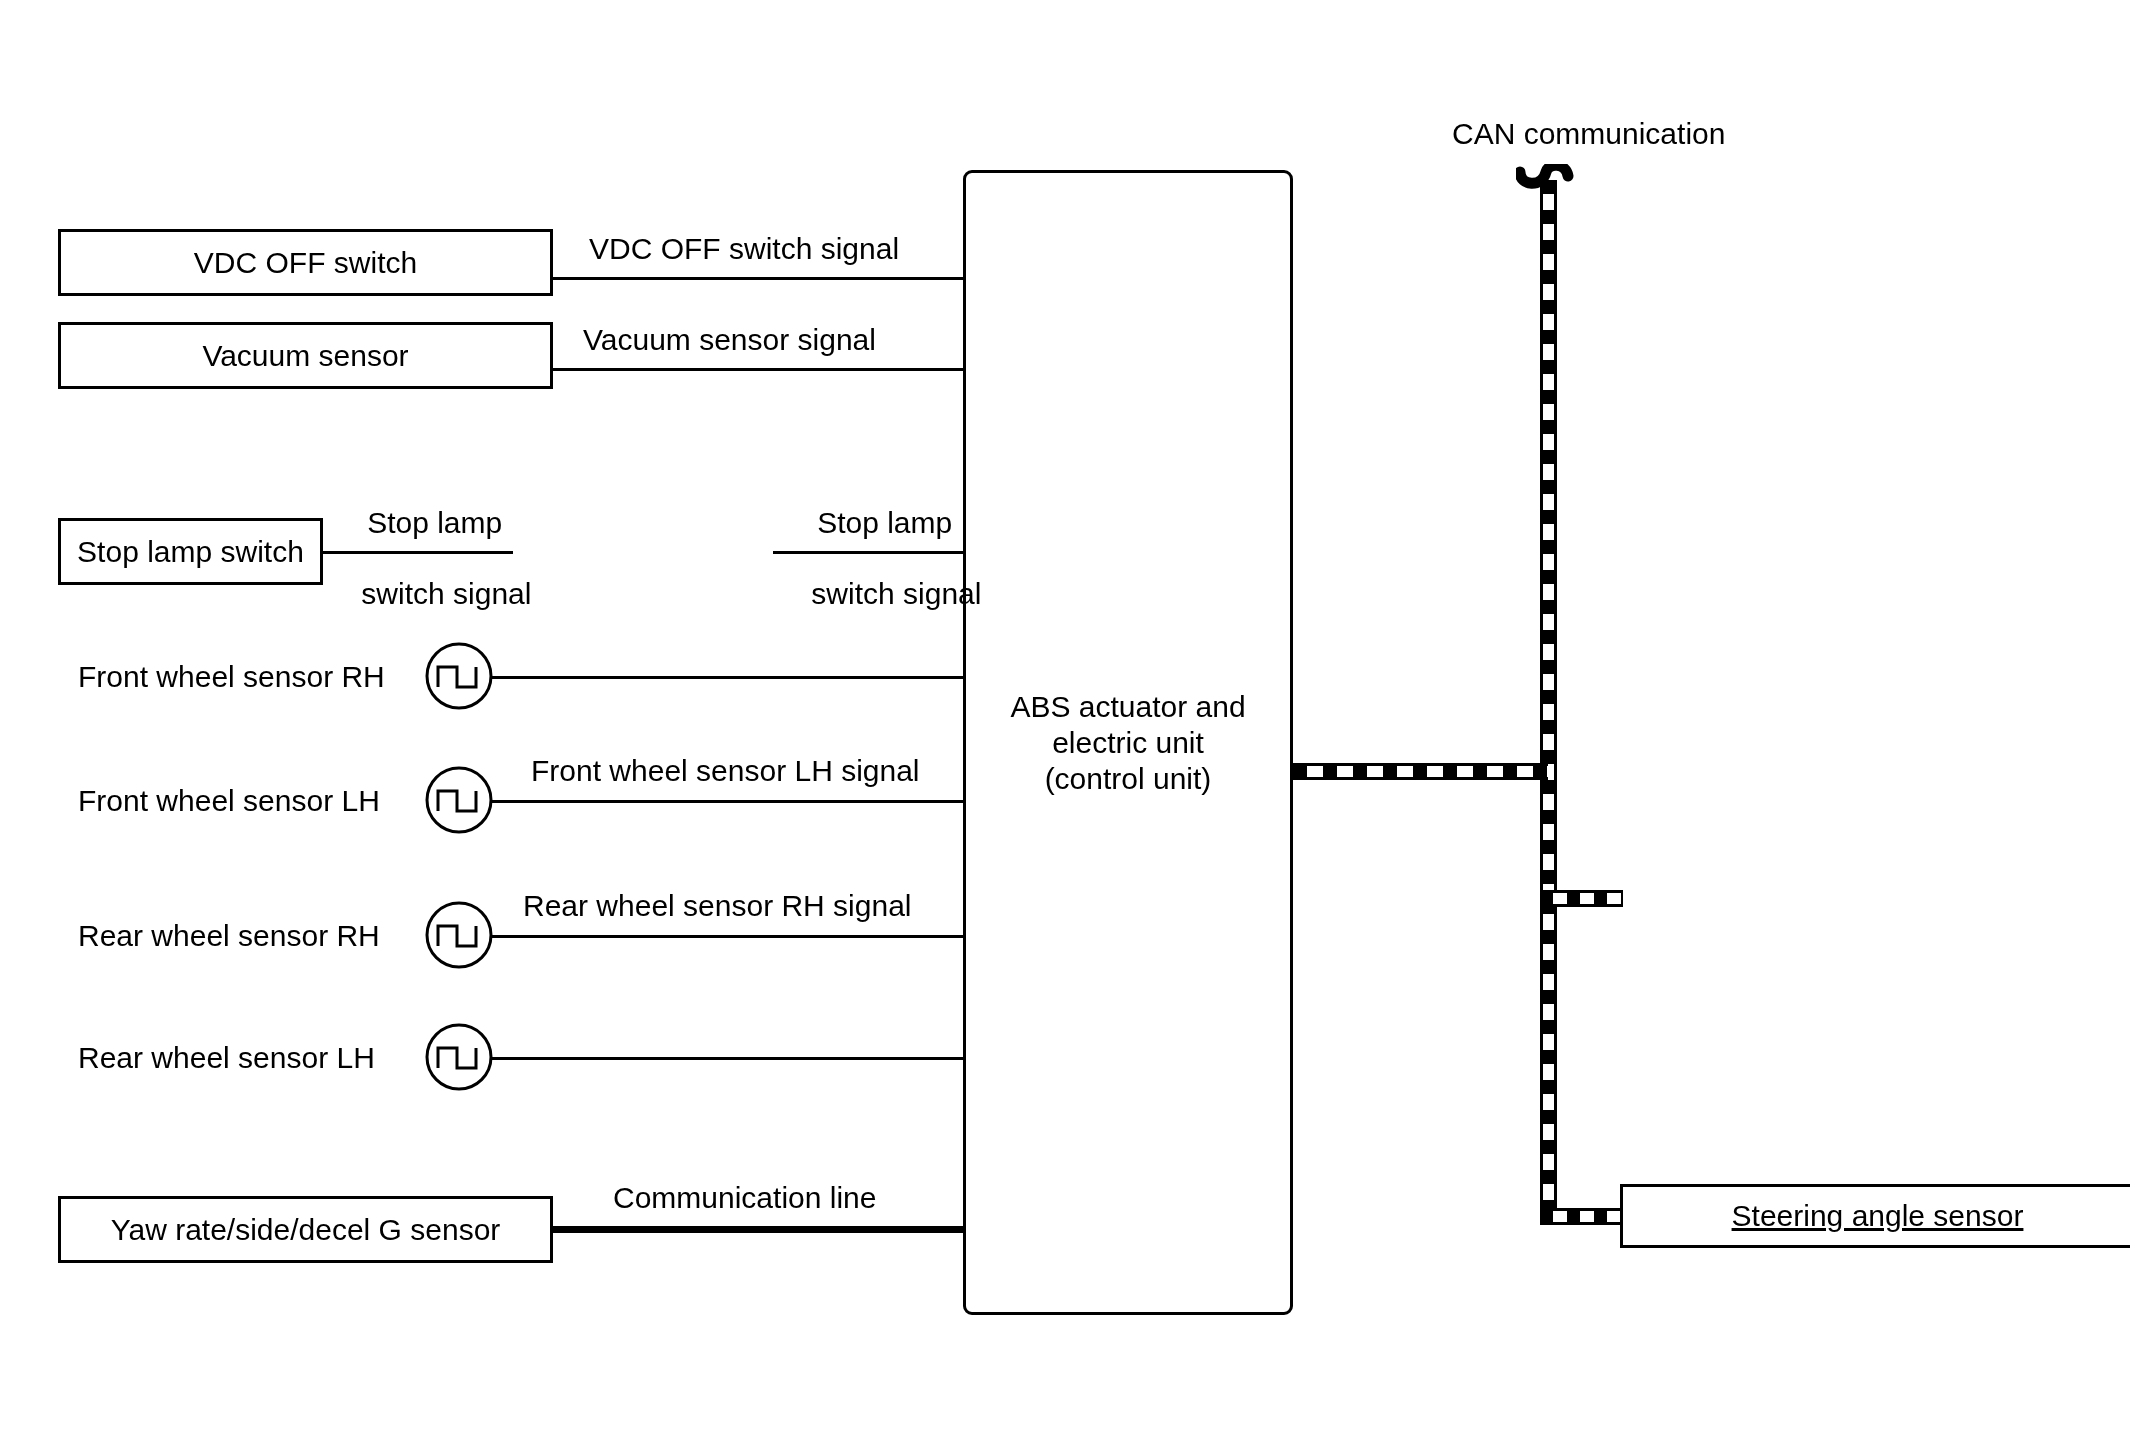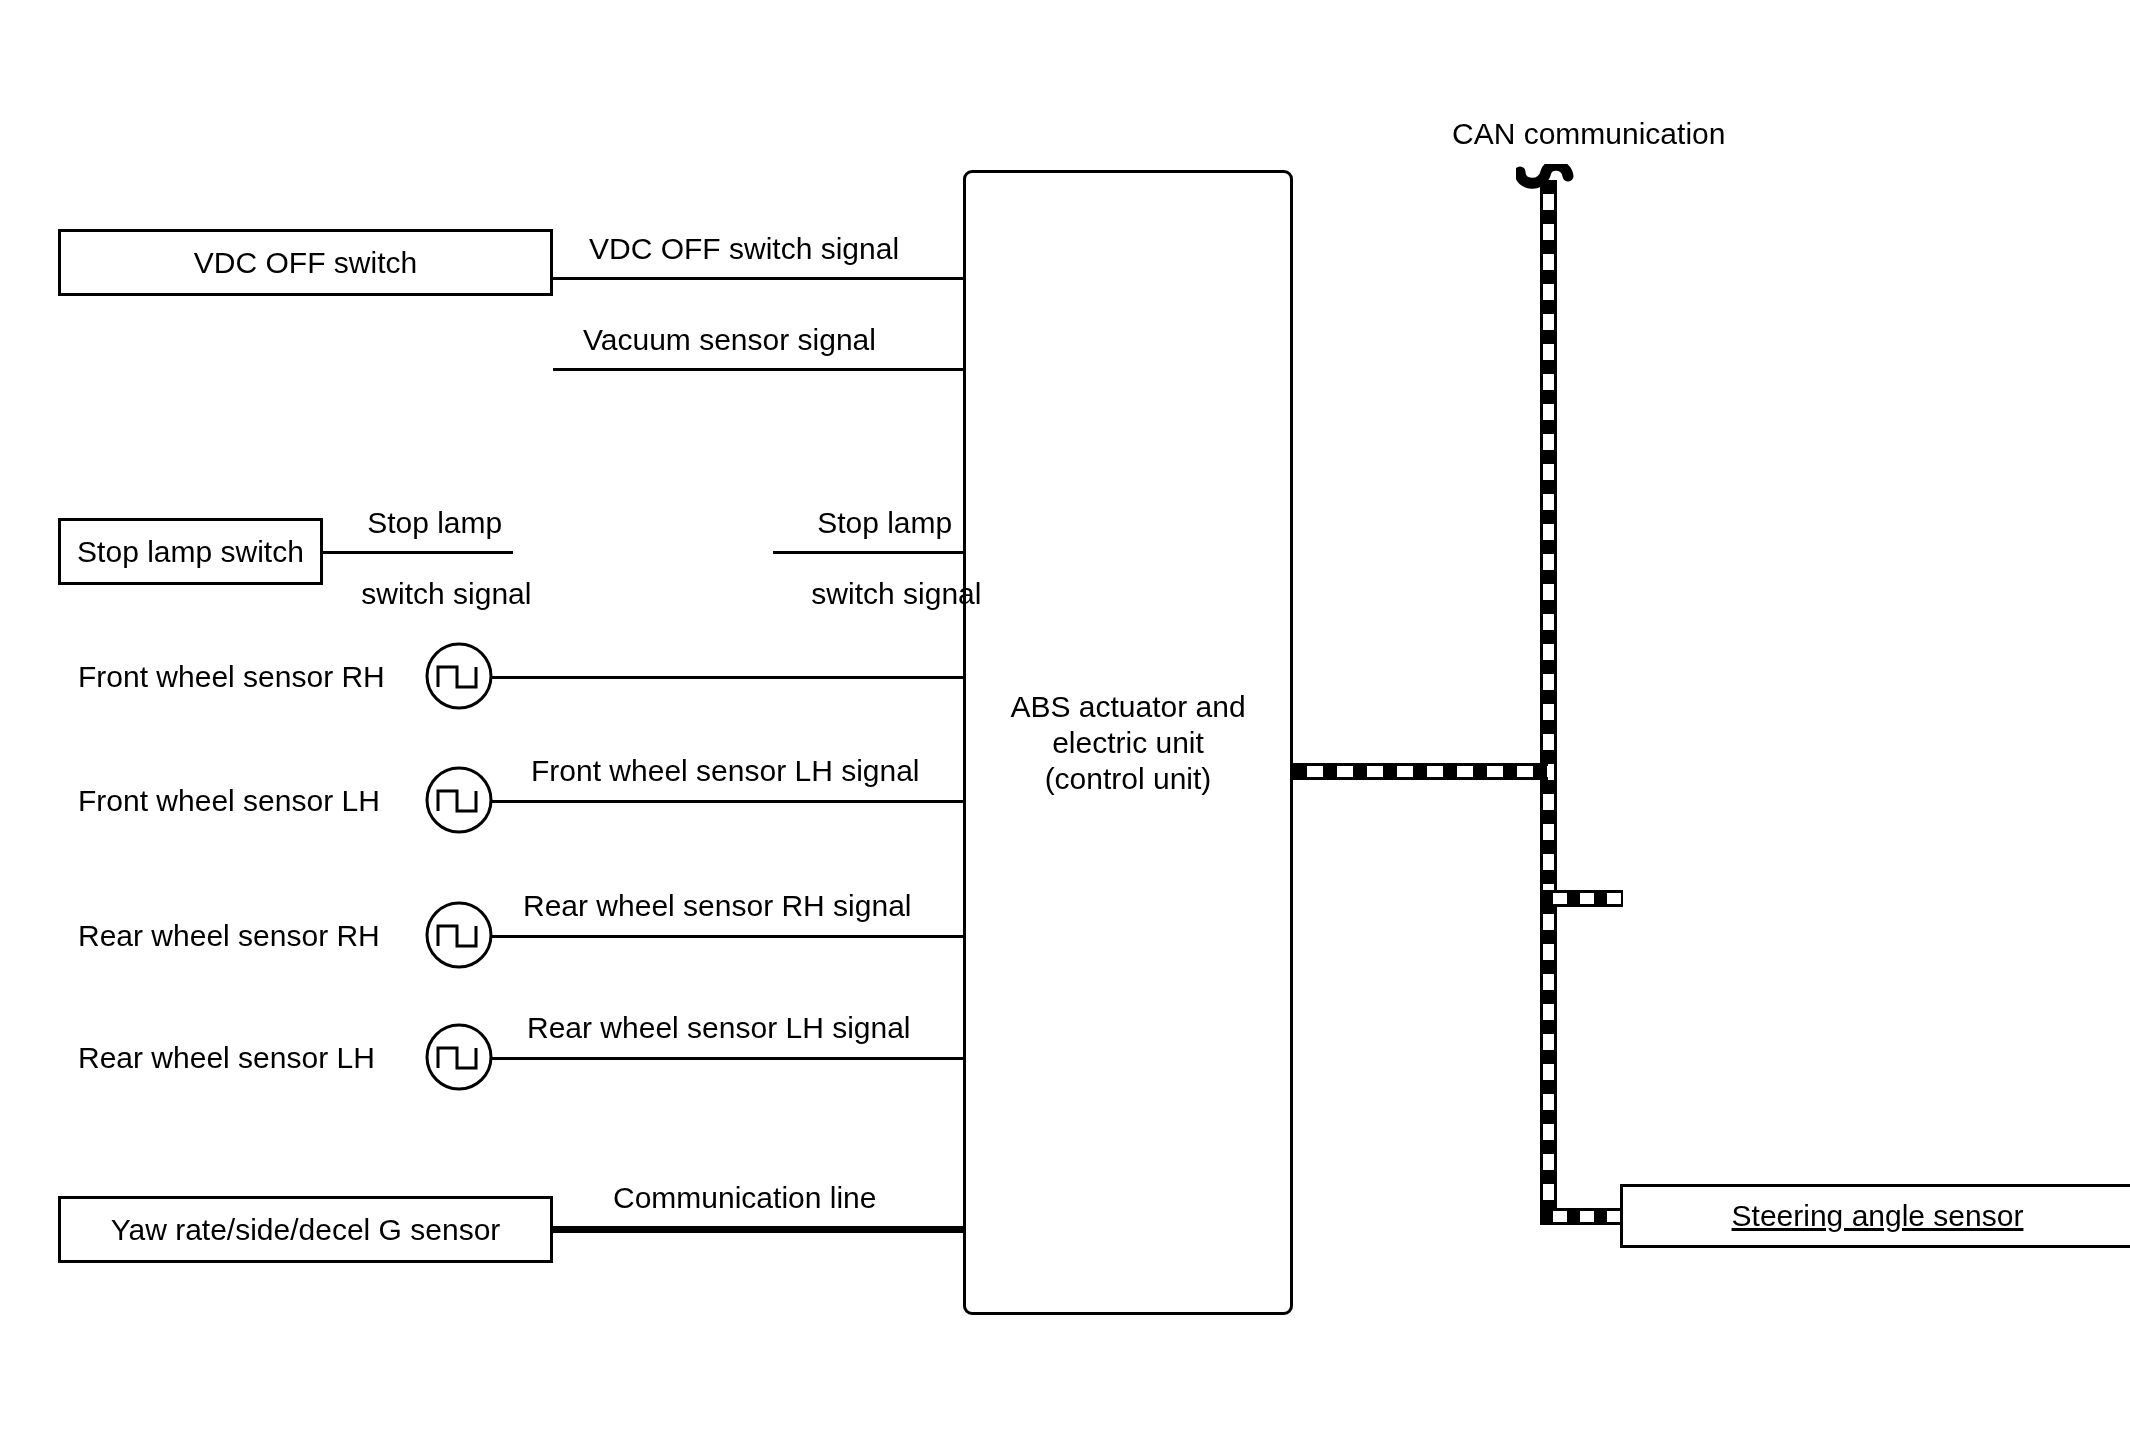--- a/index.html
+++ b/index.html
@@ -53,20 +53,23 @@
     <span>electric unit</span>
     <span>(control unit)</span>
   </div>
 
   <div class="box" style="left:58px;top:229px;width:495px;height:67px;">
     <span>VDC OFF switch</span>
   </div>
   <div class="hline" style="left:553px;top:277px;width:412px;"></div>
   <div class="lbl" style="left:589px;top:231px;">VDC OFF switch signal</div>
 
+  <div class="box" style="left:58px;top:322px;width:495px;height:67px;">
+    <span>Vacuum sensor</span>
+  </div>
   <div class="hline" style="left:553px;top:368px;width:412px;"></div>
   <div class="lbl" style="left:583px;top:322px;">Vacuum sensor signal</div>
 
   <div class="box" style="left:58px;top:518px;width:265px;height:67px;">
     <span>Stop lamp switch</span>
   </div>
   <div class="hline" style="left:323px;top:551px;width:190px;"></div>
   <div class="lbl center" style="left:328px;top:470px;width:180px;">
     <span>Stop lamp</span><br>
     <span>switch signal</span>
@@ -108,21 +111,20 @@
   <div class="lbl" style="left:523px;top:888px;">Rear wheel sensor RH signal</div>
 
   <div class="lbl" style="left:78px;top:1040px;">Rear wheel sensor LH</div>
   <div class="sensor-sym" style="left:424px;top:1022px;">
     <svg viewBox="0 0 70 70" xmlns="http://www.w3.org/2000/svg">
       <circle cx="35" cy="35" r="32" fill="#fff" stroke="#000" stroke-width="3"></circle>
       <polyline points="14,46 14,26 33,26 33,46 52,46 52,26" fill="none" stroke="#000" stroke-width="3"></polyline>
     </svg>
   </div>
   <div class="hline" style="left:492px;top:1057px;width:473px;"></div>
-  <div class="lbl" style="left:527px;top:1010px;">Rear wheel sensor LH signal</div>
 
   <div class="box" style="left:58px;top:1196px;width:495px;height:67px;">
     <span>Yaw rate/side/decel G sensor</span>
   </div>
   <div class="hline thick" style="left:553px;top:1226px;width:412px;"></div>
   <div class="lbl" style="left:613px;top:1180px;">Communication line</div>
 
   <div class="lbl" style="left:1452px;top:116px;">CAN communication</div>
 
   <div class="can-hook" style="left:1516px;top:164px;">

